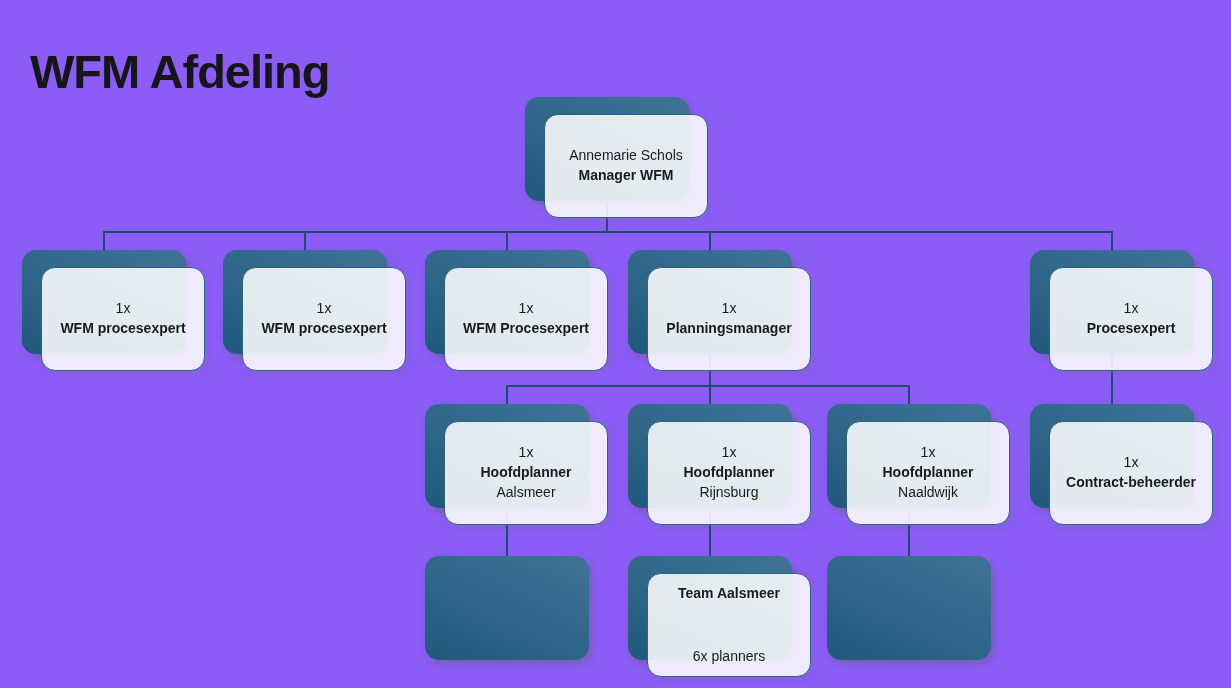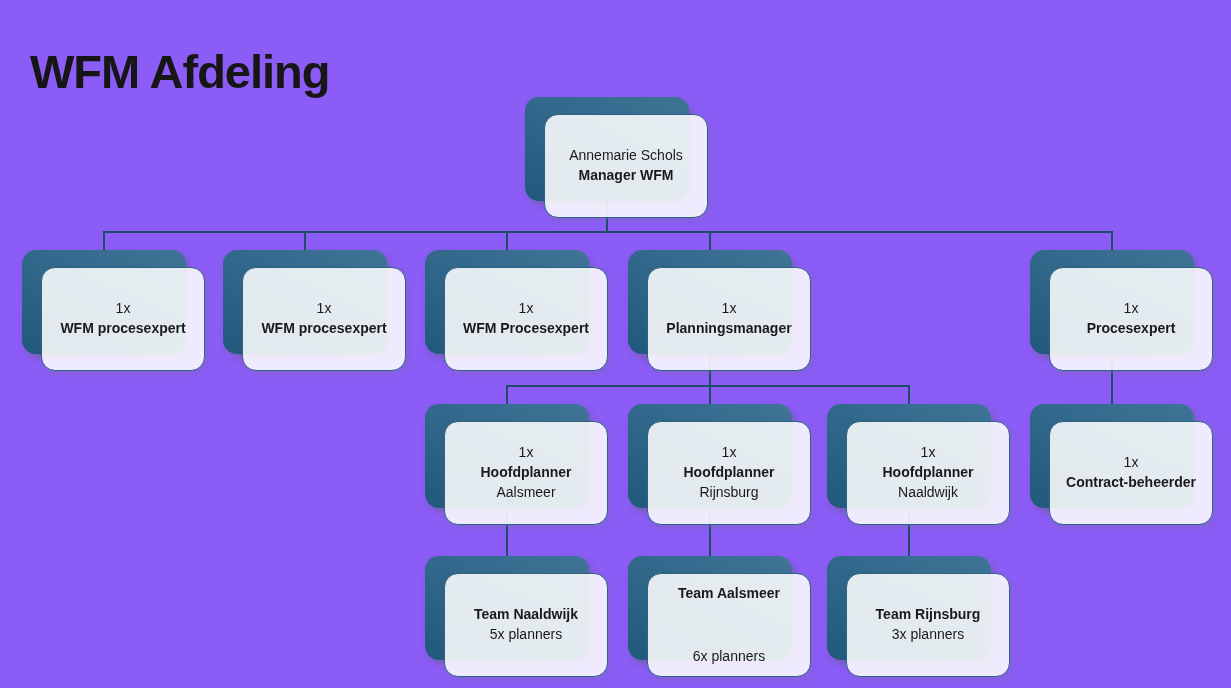--- a/index.html
+++ b/index.html
@@ -130,33 +130,25 @@
       </div>
       <div class="node" style="left: 1030px; top: 404px; width: 183px; height: 121px;">
         <div class="dark" style="width: 164px; height: 104px;"></div>
         <div class="light" style="left: 19px; top: 17px; width: 164px; height: 104px;">
           <div class="t">1x</div>
           <div class="t b">Contract-beheerder</div>
         </div>
       </div>
       <div class="node" style="left: 425px; top: 556px; width: 183px; height: 121px;">
         <div class="dark" style="width: 164px; height: 104px;"></div>
-        <div class="light" style="left: 19px; top: 17px; width: 164px; height: 104px;">
-          <div class="t b">Team Naaldwijk</div>
-          <div class="t">5x planners</div>
-        </div>
       </div>
       <div class="node" style="left: 628px; top: 556px; width: 183px; height: 121px;">
         <div class="dark" style="width: 164px; height: 104px;"></div>
         <div class="light" style="left: 19px; top: 17px; width: 164px; height: 104px; gap: 43px;">
           <div class="t b">Team Aalsmeer</div>
           <div class="t">6x planners</div>
         </div>
       </div>
       <div class="node" style="left: 827px; top: 556px; width: 183px; height: 121px;">
         <div class="dark" style="width: 164px; height: 104px;"></div>
-        <div class="light" style="left: 19px; top: 17px; width: 164px; height: 104px;">
-          <div class="t b">Team Rijnsburg</div>
-          <div class="t">3x planners</div>
-        </div>
       </div>
     </div>
 </div>
 
 </body></html>

